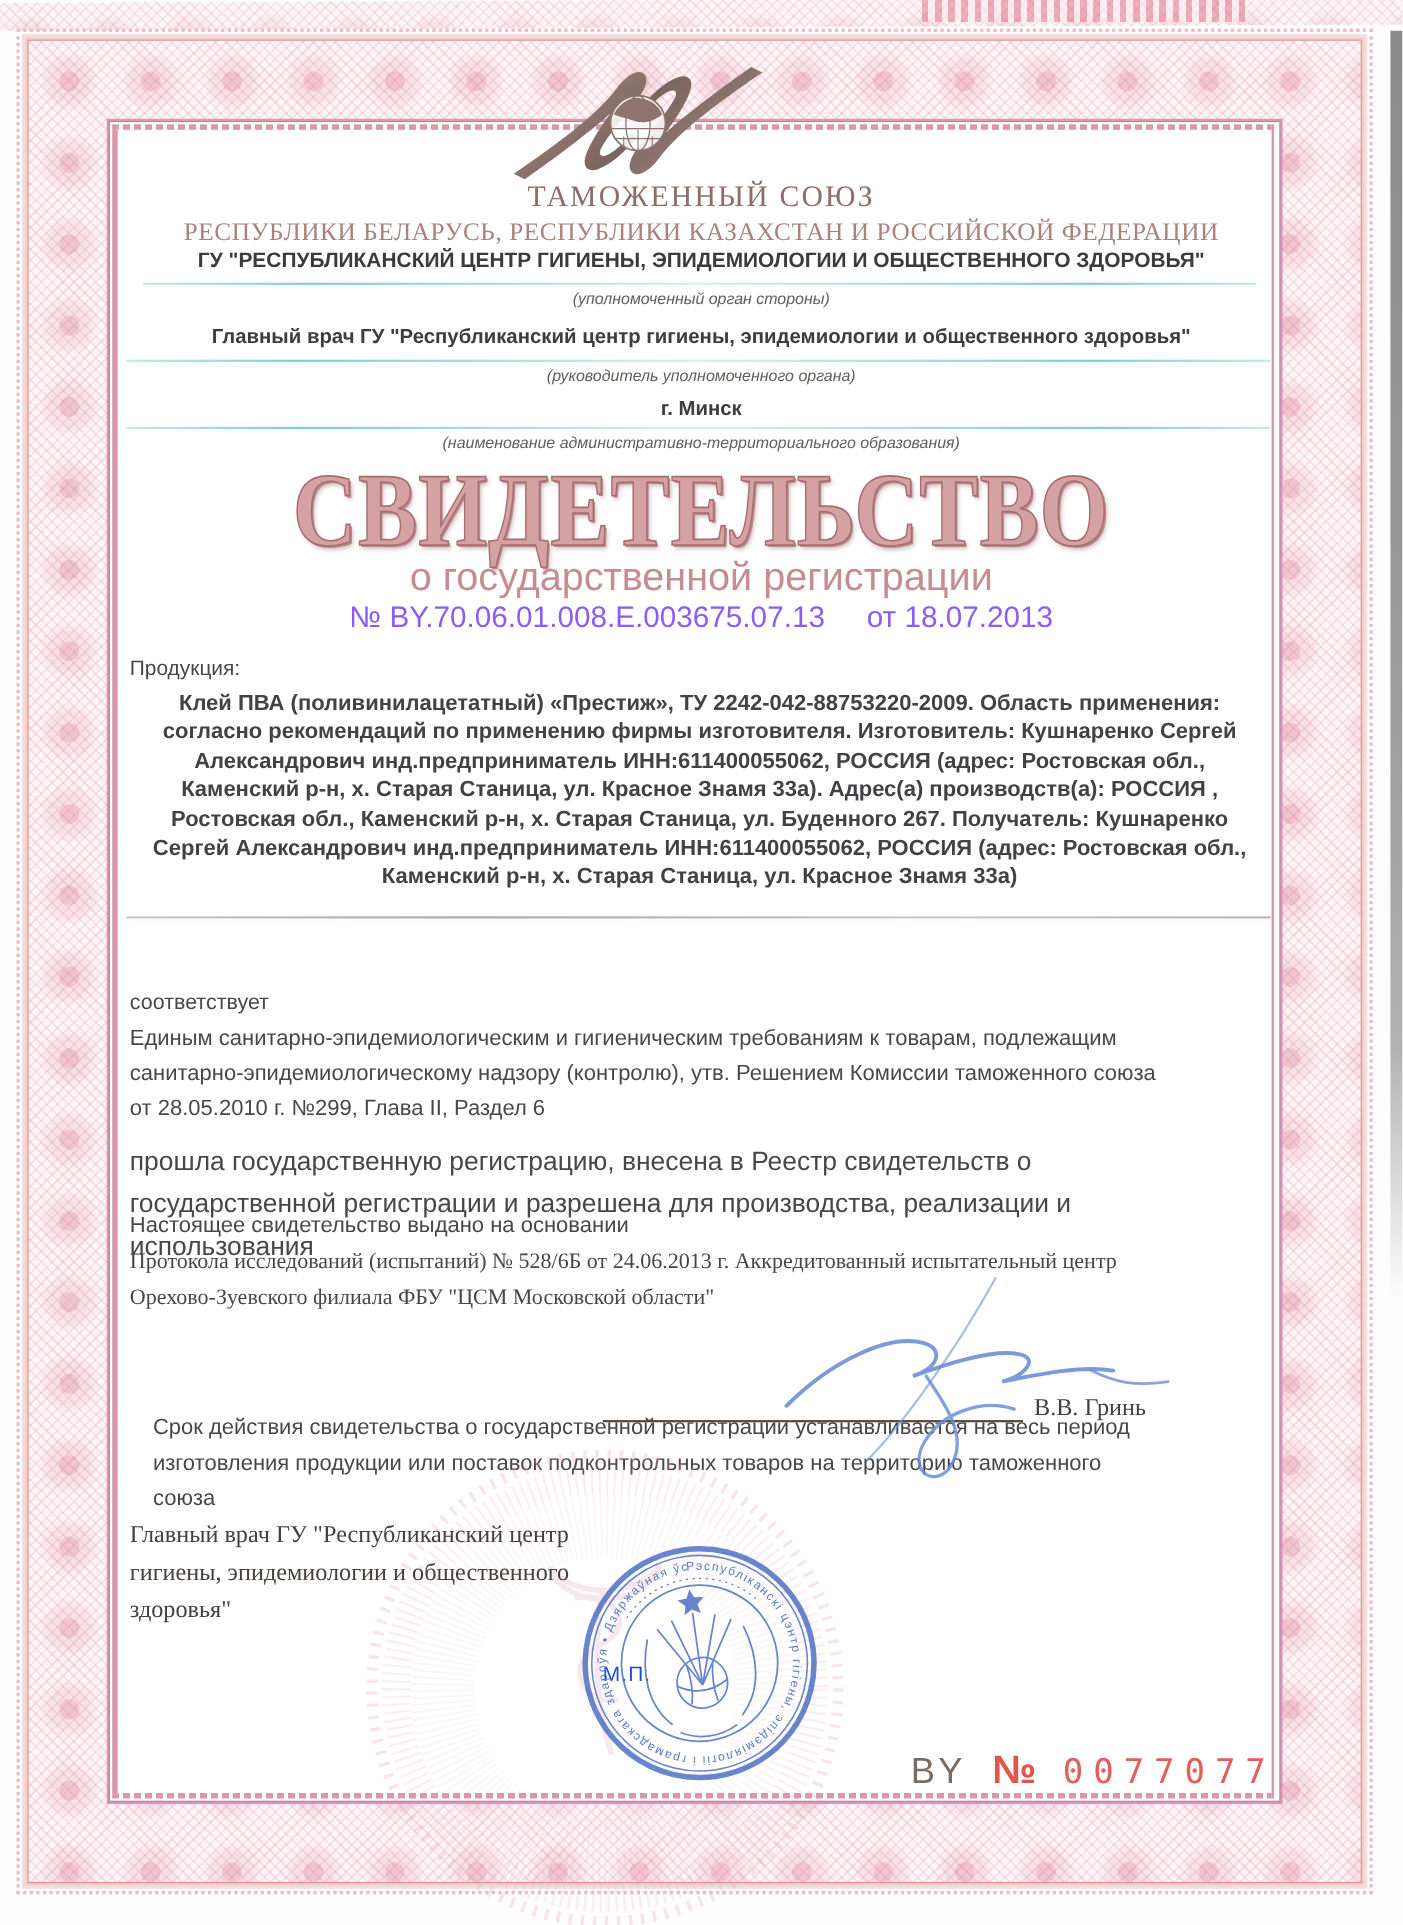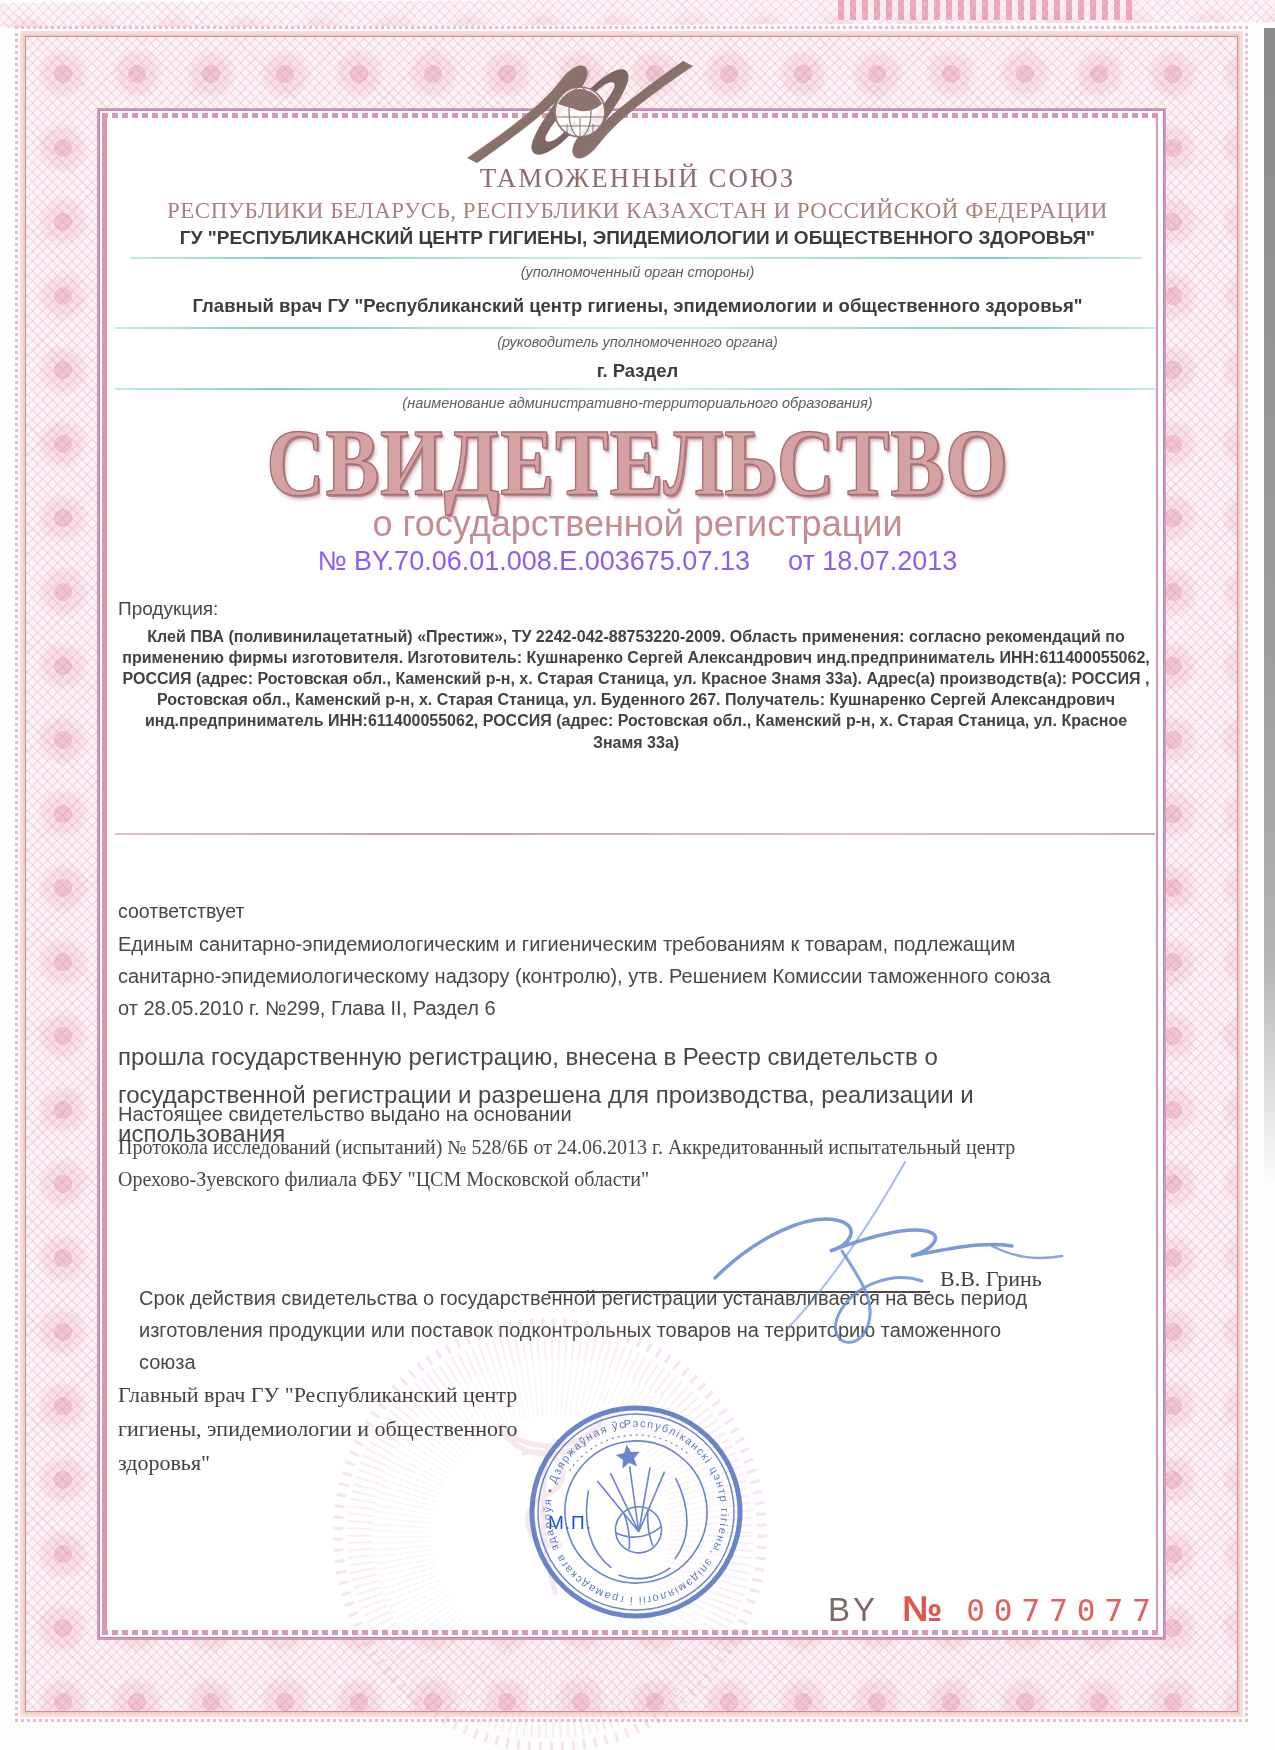--- a/index.html
+++ b/index.html
@@ -78,21 +78,21 @@
     transform:scaleX(.85);
   }
   .t-sub{top:503px;left:110px;width:1055px;font-size:36px;color:#c68d91;}
   .cert-no{
     top:546px;left:110px;width:1055px;font-size:27px;color:#8b5cf6;
     display:flex;justify-content:center;gap:38px;
   }
 
   
   .lbl-product{top:598px;left:118px;font-size:19px;}
-  .p-product{top:626px;left:122px;width:1028px;font-size:16px;line-height:1.32;font-weight:bold;color:#424245;text-align:center;margin:0;}
+  .p-product{top:626px;left:122px;width:1028px;font-size:20px;line-height:1.32;font-weight:bold;color:#424245;text-align:center;margin:0;}
   .rule4{top:833px;left:115px;width:1040px;height:1.5px;background:linear-gradient(90deg,#d8c3c9,#b9a3ab 30%,#d8c3c9 70%,#c7b2ba);}
   .cap4{top:843px;left:122px;width:1030px;font-size:15px;line-height:1.38;}
   .p-conform{top:900px;left:118px;font-size:19.5px;margin:0;}
   .p-requirements{top:928px;left:118px;width:945px;font-size:20px;line-height:1.6;margin:0;}
   .p-registered{top:1038px;left:118px;width:990px;font-size:24px;line-height:1.6;margin:0;}
   .p-basis-intro{top:1103px;left:118px;font-size:20px;margin:0;}
   .p-basis{top:1131px;left:118px;width:905px;font-size:20px;line-height:1.6;margin:0;font-family:Liberation Serif, serif;}
   .p-validity{top:1266px;left:123px;width:920px;font-size:20px;line-height:1.6;margin:16px;}
 
   
@@ -141,21 +141,21 @@
   </svg>
 
   <div class="abs center serif t-union">ТАМОЖЕННЫЙ СОЮЗ</div>
   <div class="abs center serif t-states">РЕСПУБЛИКИ БЕЛАРУСЬ, РЕСПУБЛИКИ КАЗАХСТАН И РОССИЙСКОЙ ФЕДЕРАЦИИ</div>
   <div class="abs center t-authority">ГУ "РЕСПУБЛИКАНСКИЙ ЦЕНТР ГИГИЕНЫ, ЭПИДЕМИОЛОГИИ И ОБЩЕСТВЕННОГО ЗДОРОВЬЯ"</div>
   <div class="abs rule rule1"></div>
   <div class="abs center caption cap1">(уполномоченный орган стороны)</div>
   <div class="abs center t-head">Главный врач ГУ "Республиканский центр гигиены, эпидемиологии и общественного здоровья"</div>
   <div class="abs rule rule2"></div>
   <div class="abs center caption cap2">(руководитель уполномоченного органа)</div>
-  <div class="abs center t-city">г. Раздел</div>
+  <div class="abs center t-city">г. Минск</div>
   <div class="abs rule rule3"></div>
   <div class="abs center caption cap3">(наименование административно-территориального образования)</div>
 
   <div class="abs center serif t-main">СВИДЕТЕЛЬСТВО</div>
   <div class="abs center t-sub">о государственной регистрации</div>
   <div class="abs cert-no">
     <span>№ BY.70.06.01.008.Е.003675.07.13</span>
     <span>от 18.07.2013</span>
   </div>
 

